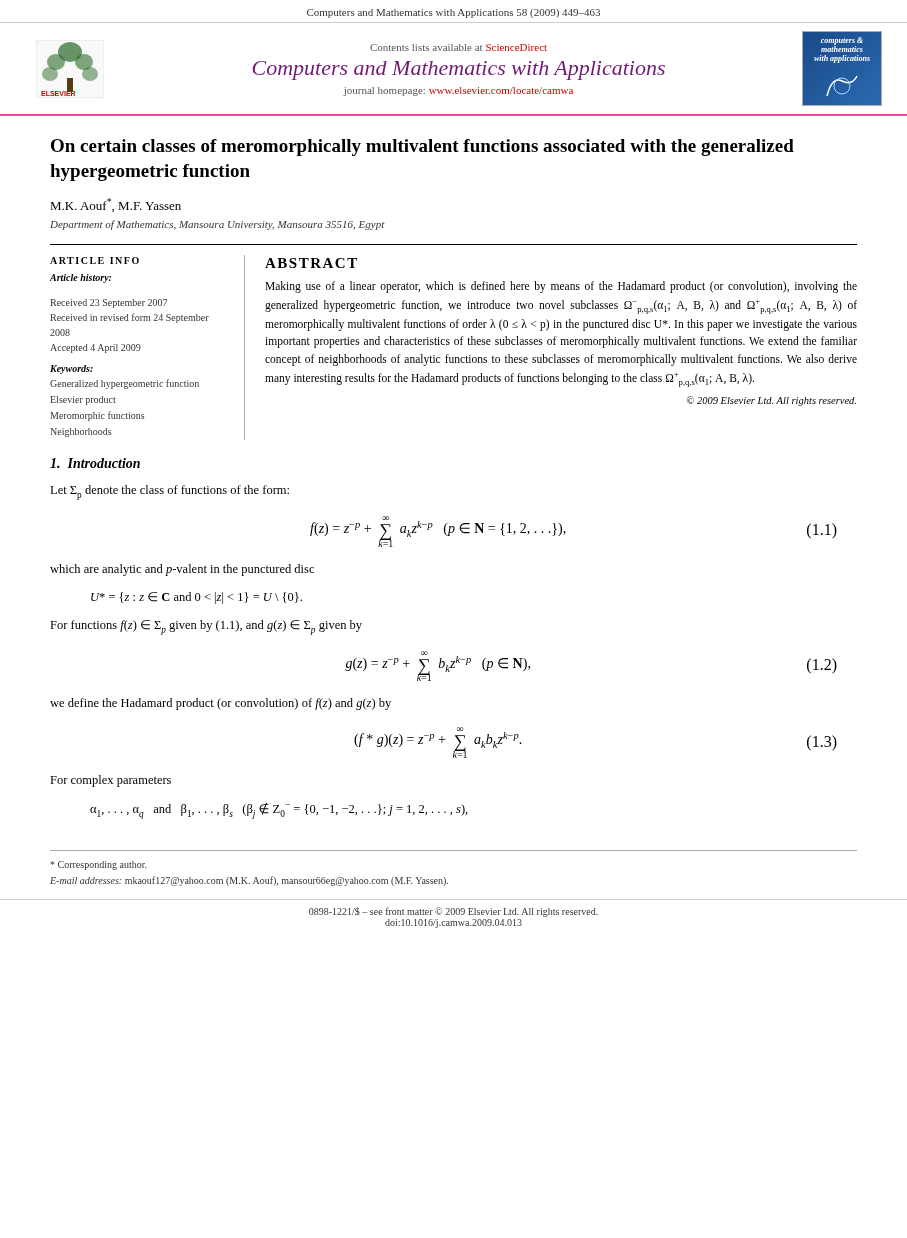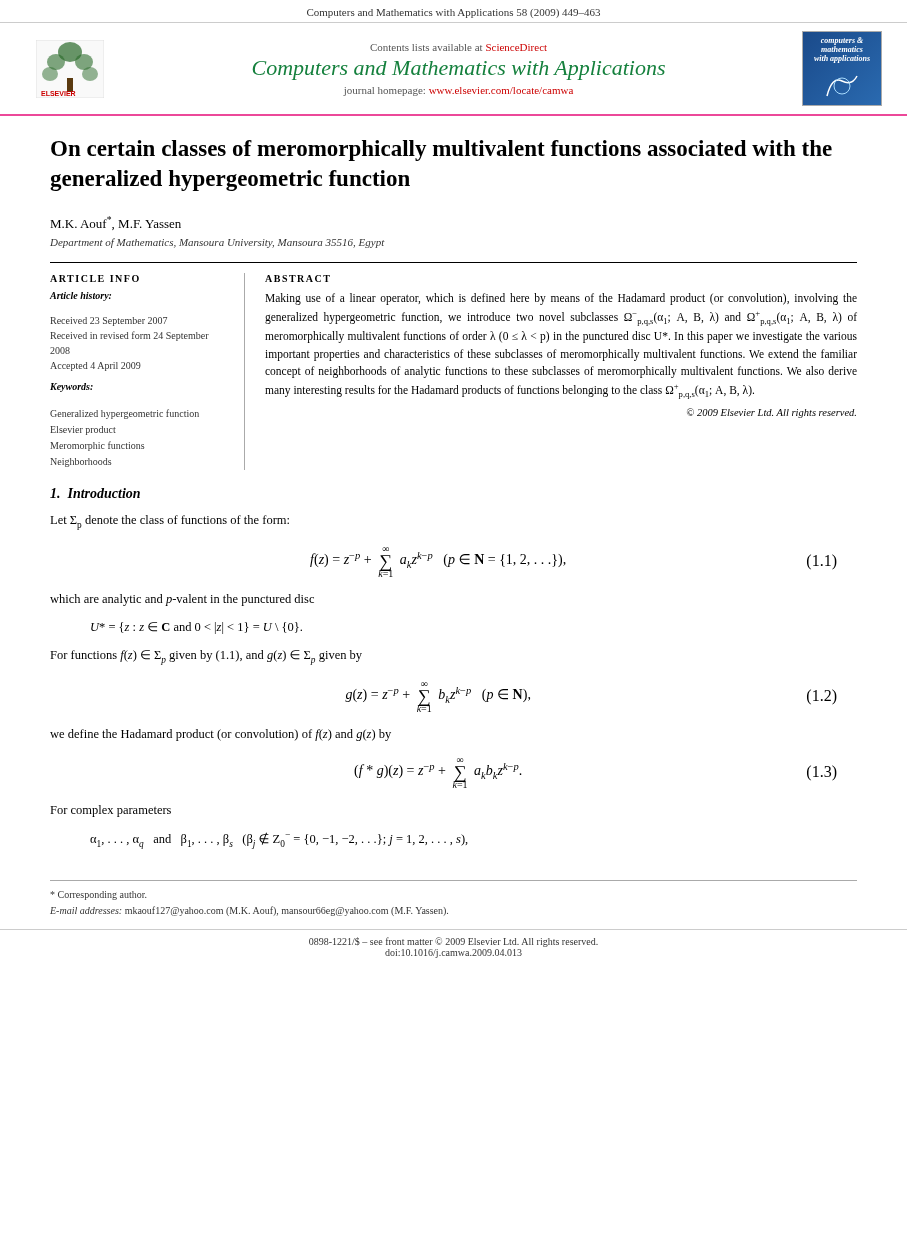--- a/index.html
+++ b/index.html
@@ -55,21 +55,21 @@
       margin-bottom: 2px;
     }
 
     .sciencedirect-link {
       color: #c00;
       text-decoration: none;
     }
 
     .journal-title-big {
       font-size: 22px;
-      color: #15803d;
+      color: #701a75;
       font-family: 'Times New Roman', serif;
       font-style: italic;
       line-height: 1.2;
     }
 
     .journal-homepage-line {
       font-size: 11px;
       color: #555;
       margin-top: 3px;
     }
@@ -78,24 +78,24 @@
       color: #c00;
       text-decoration: none;
     }
 
     
     .main-content {
       padding: 18px 50px 20px 50px;
     }
 
     .paper-title {
-      font-size: 23px;
+      font-size: 19px;
       font-weight: bold;
       line-height: 1.3;
-      margin-bottom: 20px;
+      margin-bottom: 12px;
       color: #000;
     }
 
     .authors {
       font-size: 13px;
       margin-bottom: 4px;
     }
 
     .affiliation {
       font-size: 11px;
@@ -138,35 +138,35 @@
       font-size: 10px;
       color: #333;
       line-height: 1.5;
     }
 
     .keywords-label {
       font-size: 10px;
       font-style: italic;
       font-weight: bold;
       margin-top: 8px;
-      margin-bottom: 14px;
+      margin-bottom: 2px;
     }
 
     .keyword-item {
       font-size: 10px;
       color: #333;
       line-height: 1.6;
     }
 
     .abstract-col {
       flex: 1;
     }
 
     .abstract-title {
-      font-size: 10px;
+      font-size: 15px;
       letter-spacing: 1.5px;
       font-weight: bold;
       margin-bottom: 6px;
     }
 
     .abstract-text {
       font-size: 11.5px;
       line-height: 1.5;
       text-align: justify;
       color: #000;

